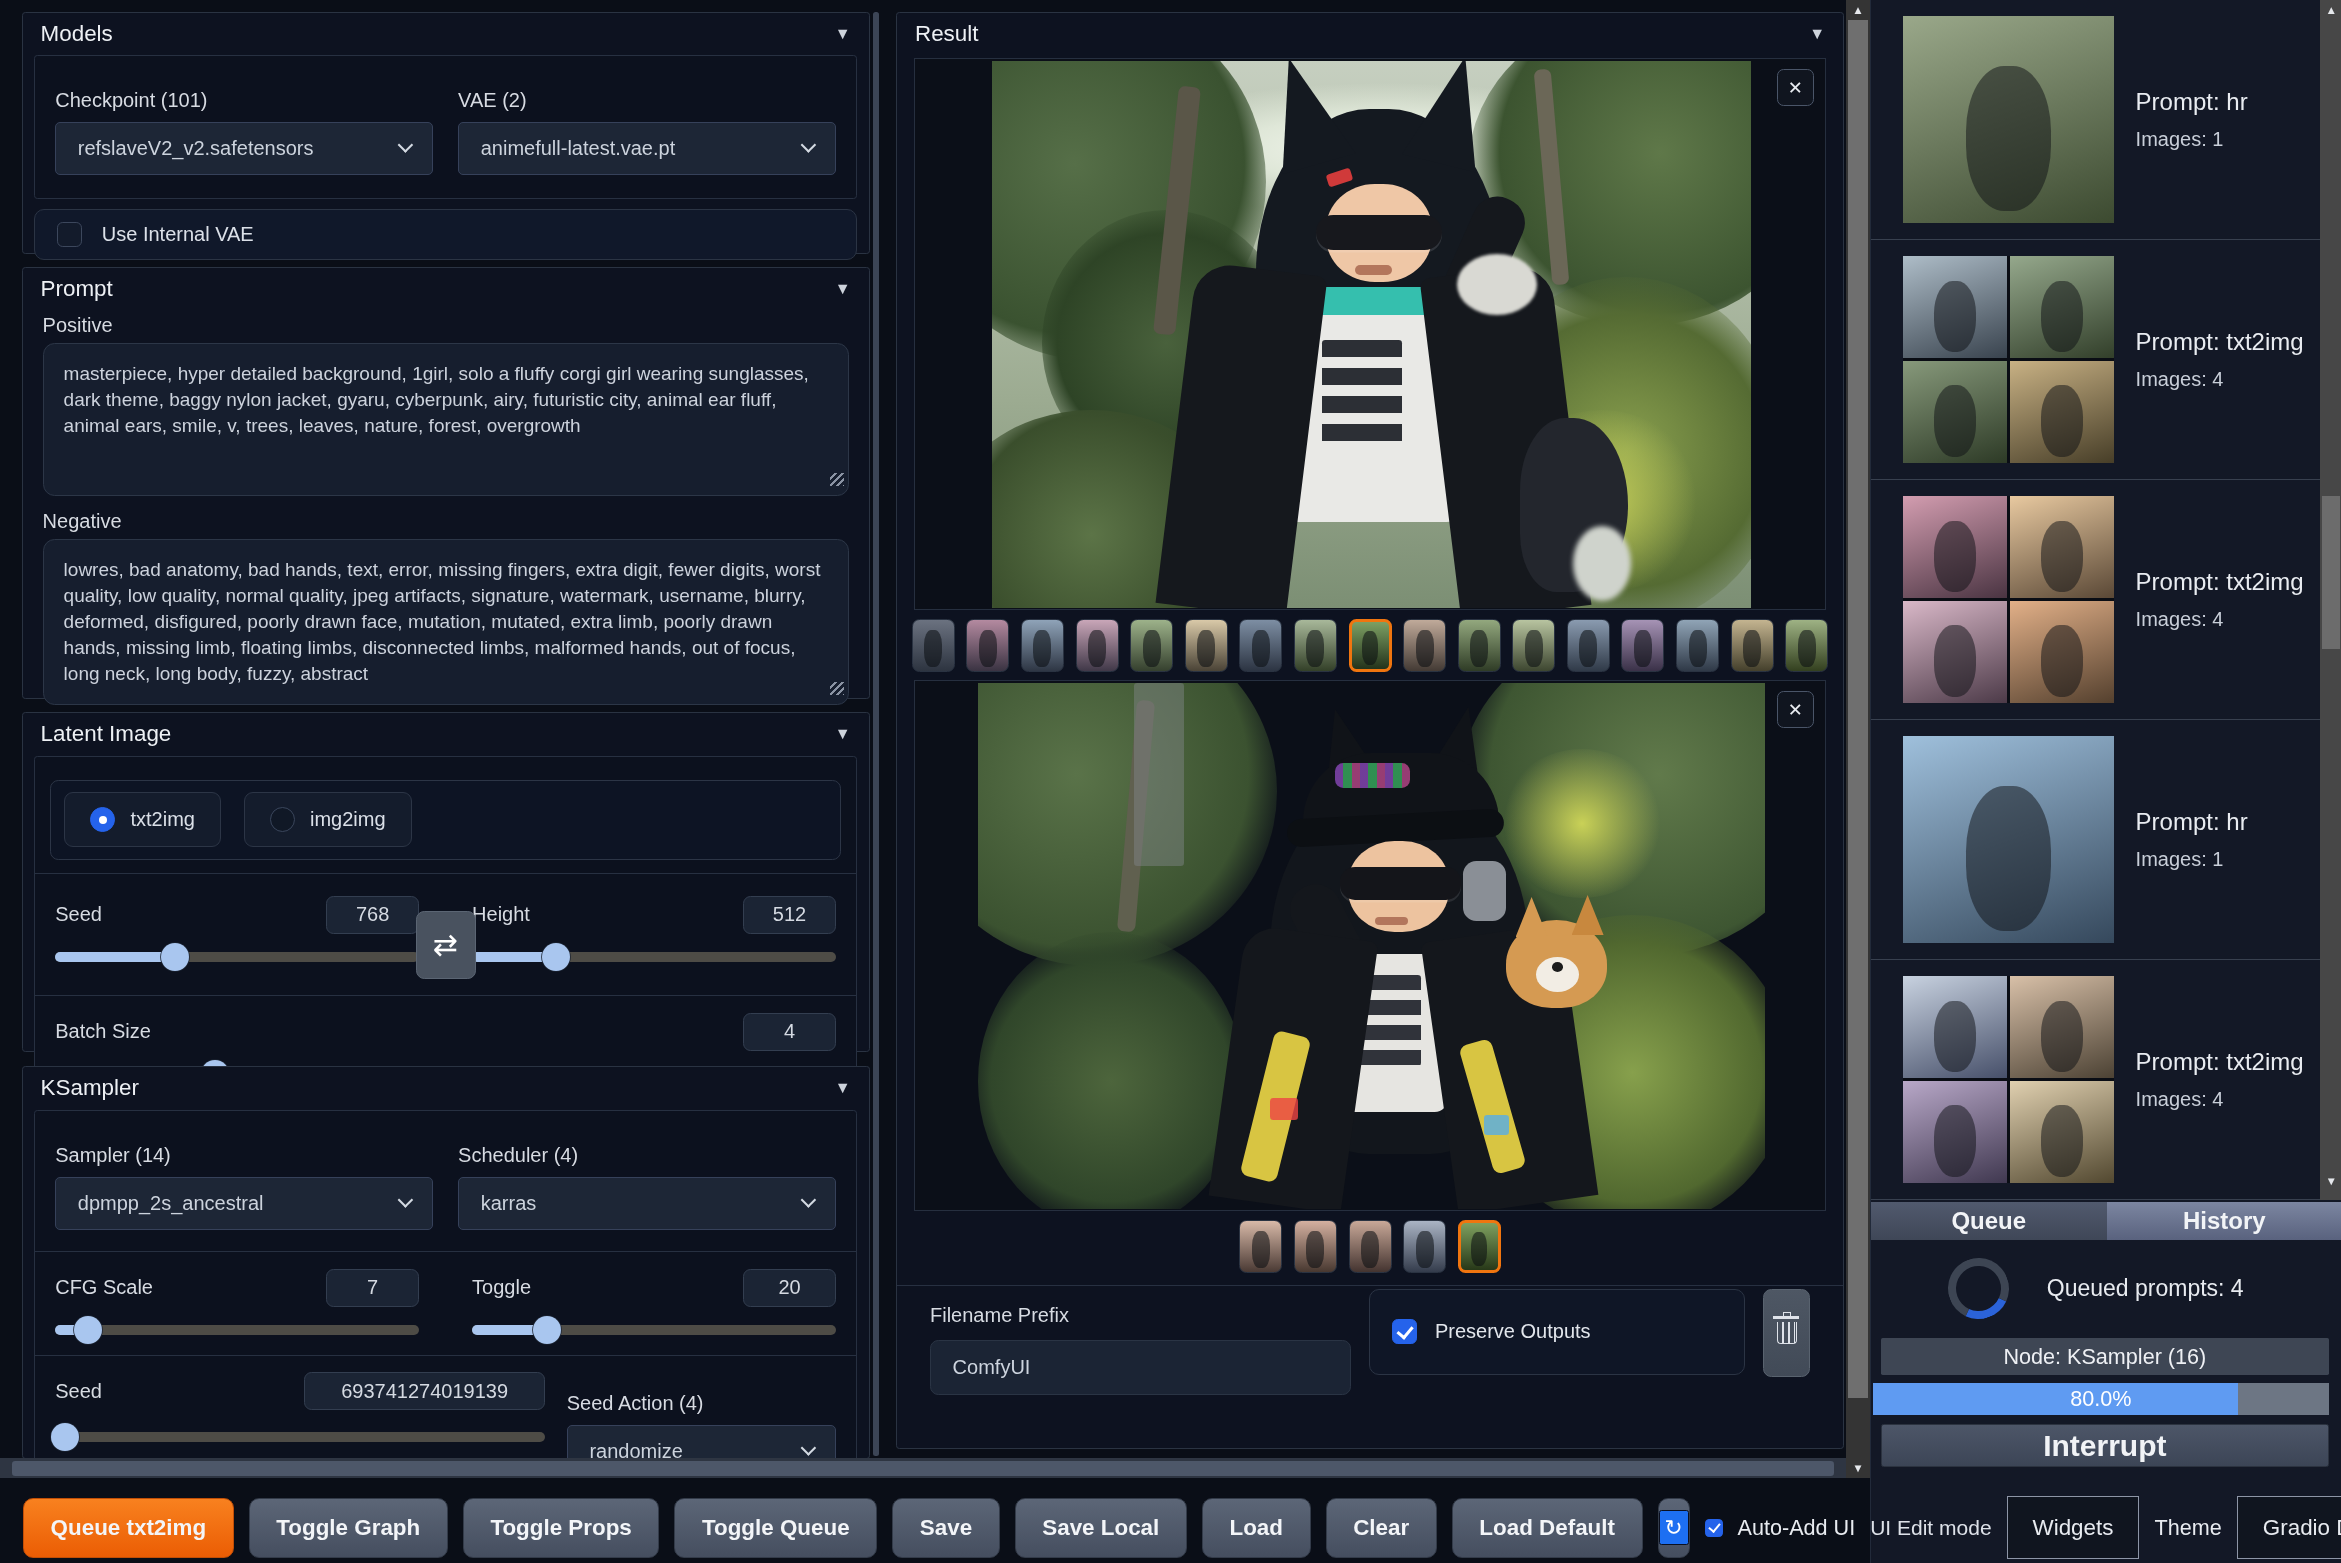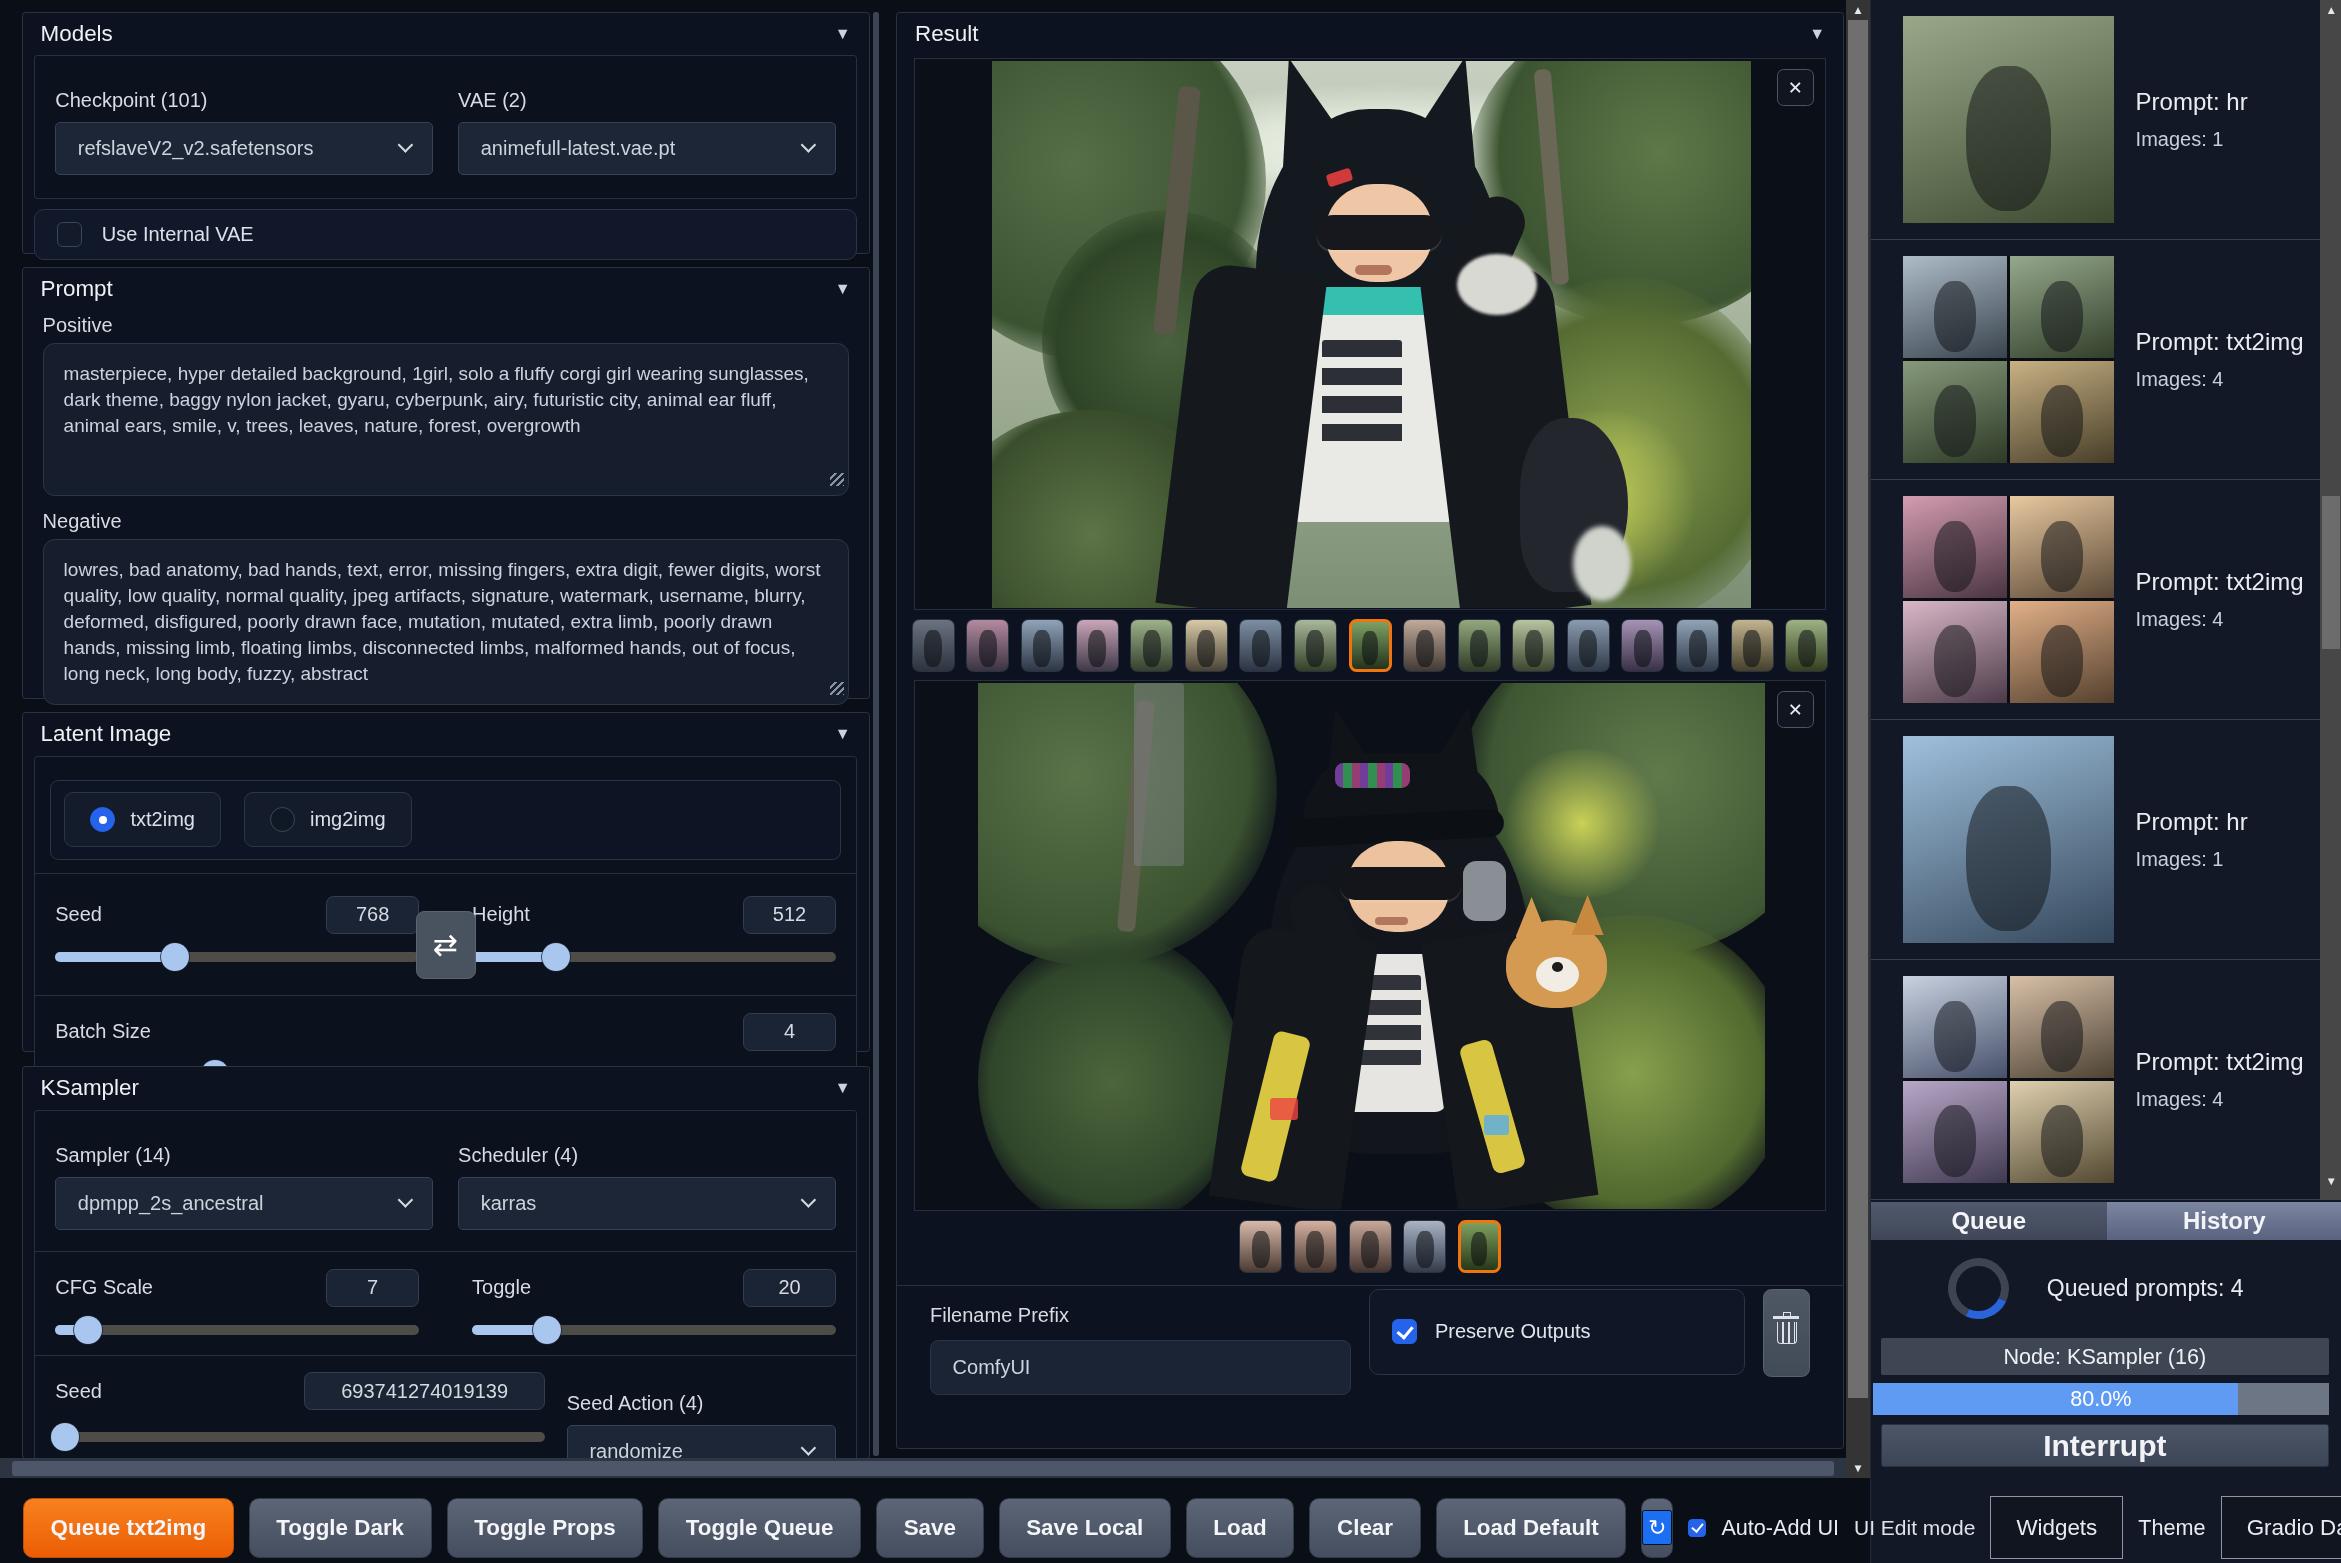--- a/index.html
+++ b/index.html
@@ -522,21 +522,21 @@
   <div class="interrupt">Interrupt</div>
 </aside>
 
 <footer id="toolbar">
   <div id="toolbar-buttons" style="display:flex;gap:15px;align-items:center">
   <div class="tbtn accent">
         <span>Queue txt2img</span>
       </div>
 
   <div class="tbtn">
-        <span>Toggle Dark</span>
+        <span>Toggle Graph</span>
       </div>
 
   <div class="tbtn">
         <span>Toggle Props</span>
       </div>
 
   <div class="tbtn">
         <span>Toggle Queue</span>
       </div>
 

